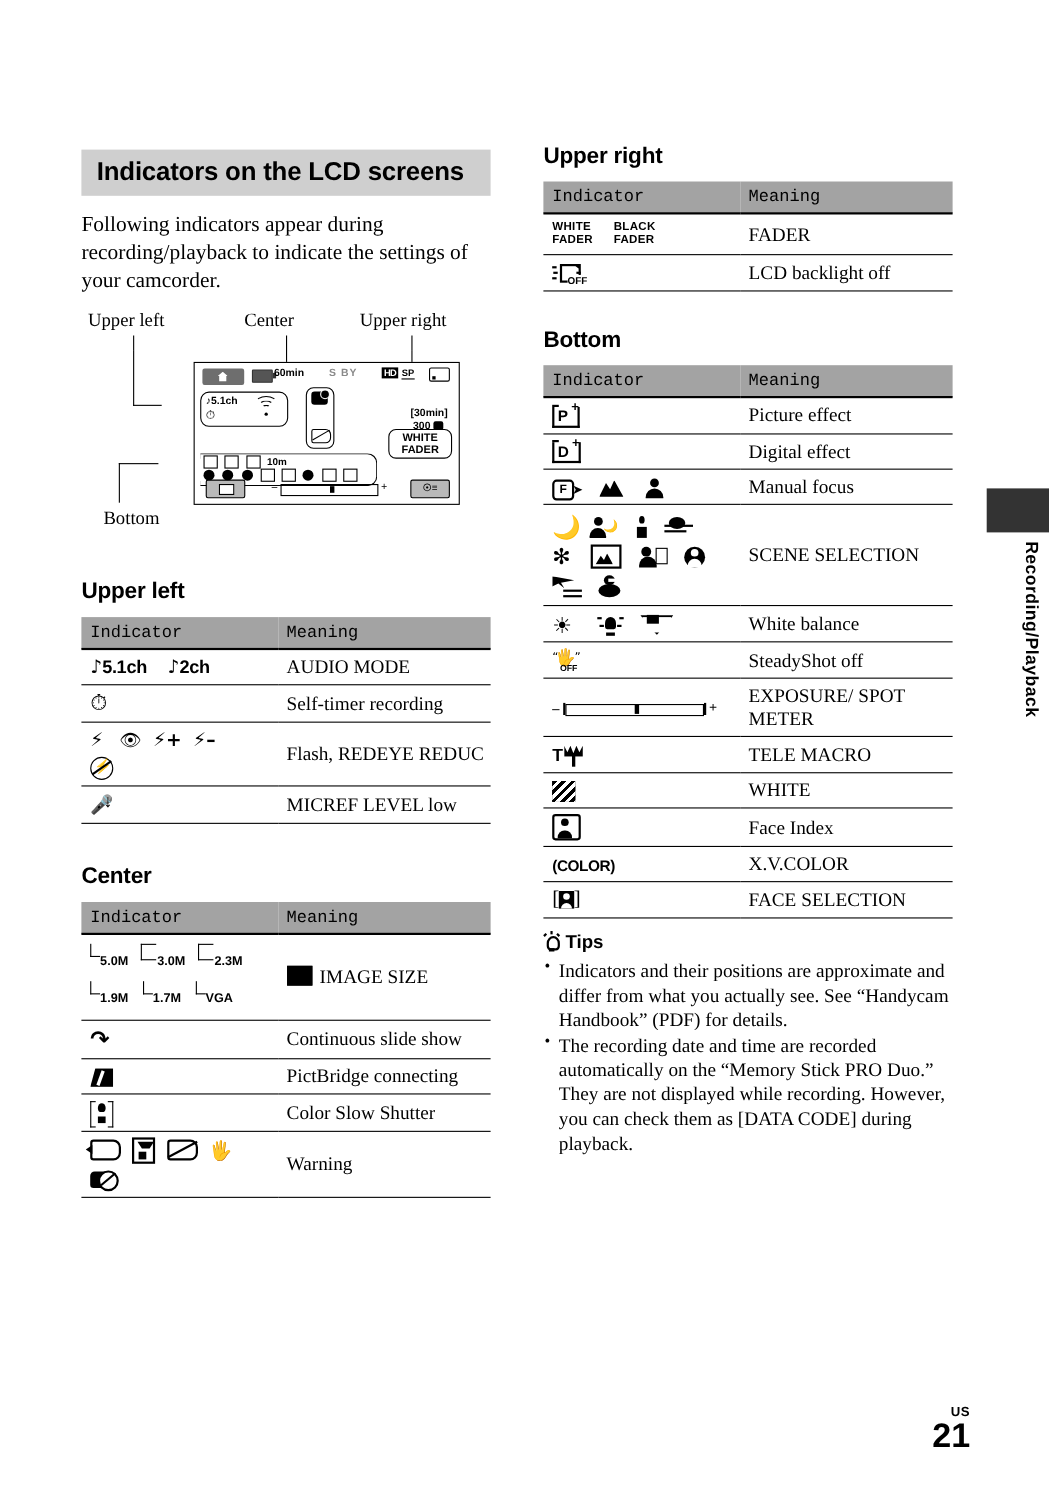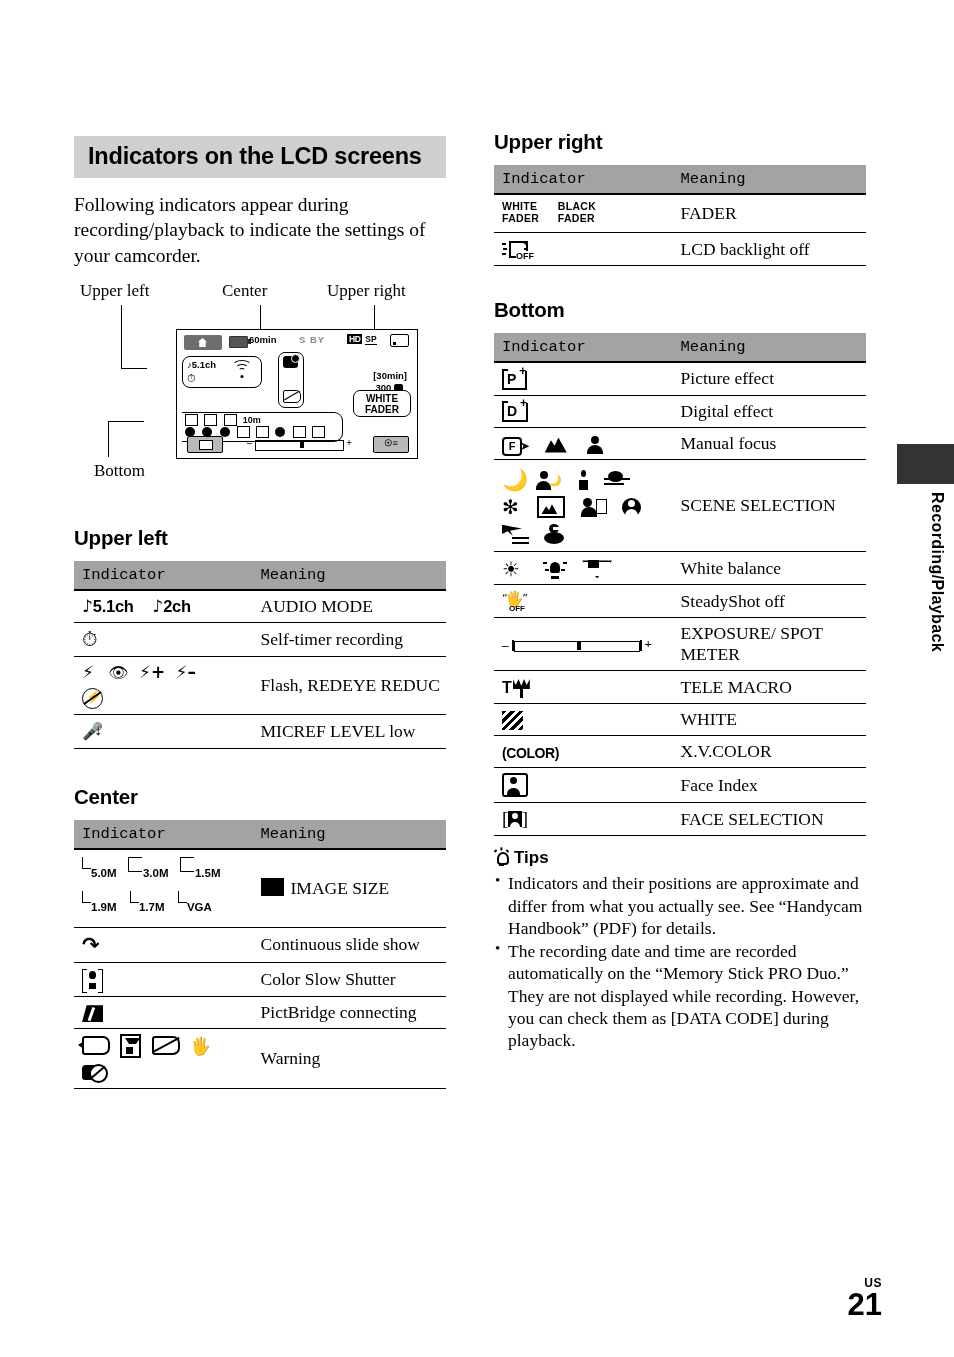--- a/index.html
+++ b/index.html
@@ -523,49 +523,49 @@
         <th>Indicator</th>
         <th>Meaning</th>
       </tr>
         </thead>
       <tbody>
         <tr>
           <td class="icons">
             <span class="szline">
               <span class="imgsz">5.0M</span>
               <span class="imgsz t">3.0M</span>
-              <span class="imgsz t">1.5M</span>
+              <span class="imgsz t">2.3M</span>
             </span>
             <span class="szline">
               <span class="imgsz">1.9M</span>
               <span class="imgsz">1.7M</span>
               <span class="imgsz">VGA</span>
             </span>
           </td>
           <td class="mean">
             <span class="imgsize-sq"></span><span>IMAGE SIZE</span>
           </td>
         </tr>
         <tr>
           <td class="icons">
             <span class="loop">↷</span>
           </td>
           <td class="mean">Continuous slide show</td>
         </tr>
         <tr>
           <td class="icons">
+            <span class="pictb"></span>
+          </td>
+          <td class="mean">PictBridge connecting</td>
+        </tr>
+        <tr>
+          <td class="icons">
             <span class="css"><u></u><s></s></span>
           </td>
           <td class="mean">Color Slow Shutter</td>
-        </tr>
-        <tr>
-          <td class="icons">
-            <span class="pictb"></span>
-          </td>
-          <td class="mean">PictBridge connecting</td>
         </tr>
         <tr>
           <td class="icons">
             <span class="warn-tape"></span><span class="gap-s"></span>
             <span class="warn-bat"></span><span class="gap-s"></span>
             <span class="warn-nocard"></span><span class="gap-s"></span>
             <span class="warn-shake">🖐</span>
             <div style="height:3px"></div>
             <span class="warn-drop"><b></b><i></i></span>
           </td>
@@ -716,29 +716,29 @@
           <td class="mean">TELE MACRO</td>
         </tr>
         <tr>
           <td class="icons">
             <span class="zebra"></span>
           </td>
           <td class="mean">WHITE</td>
         </tr>
         <tr>
           <td class="icons">
+            <span class="faceidx"><b></b><i></i></span>
+          </td>
+          <td class="mean">Face Index</td>
+        </tr>
+        <tr>
+          <td class="icons">
             <span class="xvc">(COLOR)</span>
           </td>
           <td class="mean">X.V.COLOR</td>
-        </tr>
-        <tr>
-          <td class="icons">
-            <span class="faceidx"><b></b><i></i></span>
-          </td>
-          <td class="mean">Face Index</td>
         </tr>
         <tr>
           <td class="icons">
             <span class="facedet">
               <span class="lb">[</span><span class="fsq"></span><span class="rb">]</span>
             </span>
           </td>
           <td class="mean">FACE SELECTION</td>
         </tr>
       </tbody>

